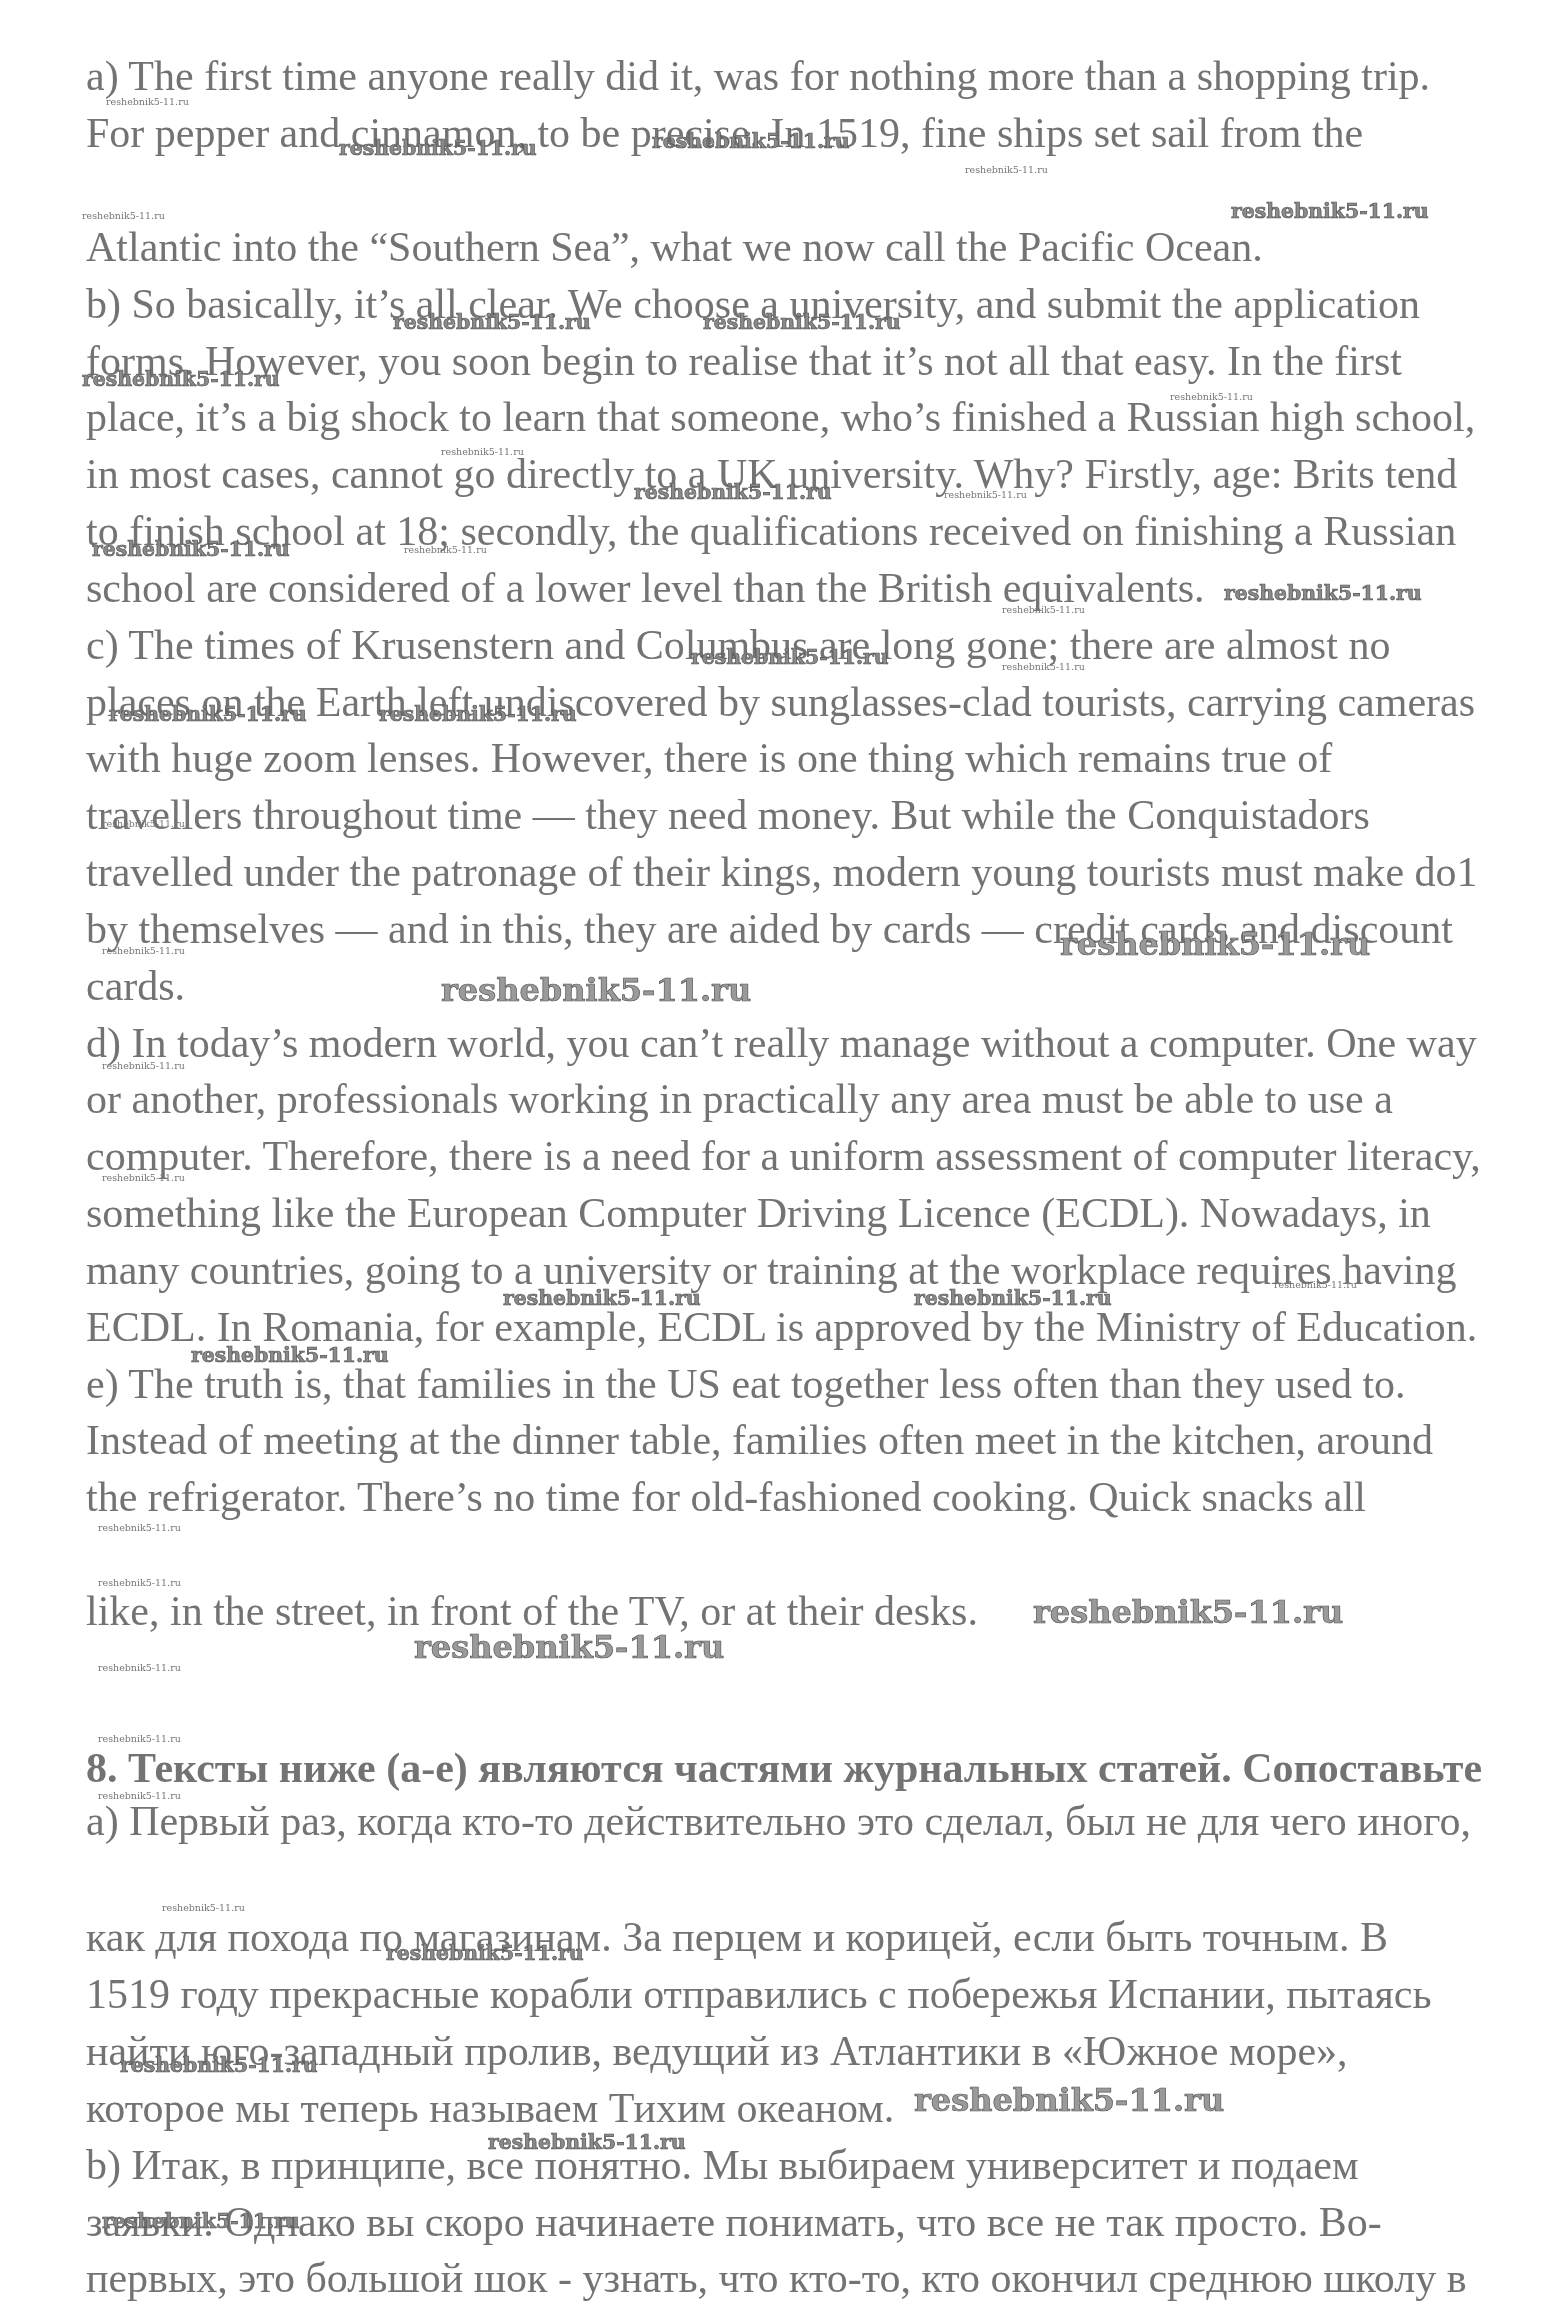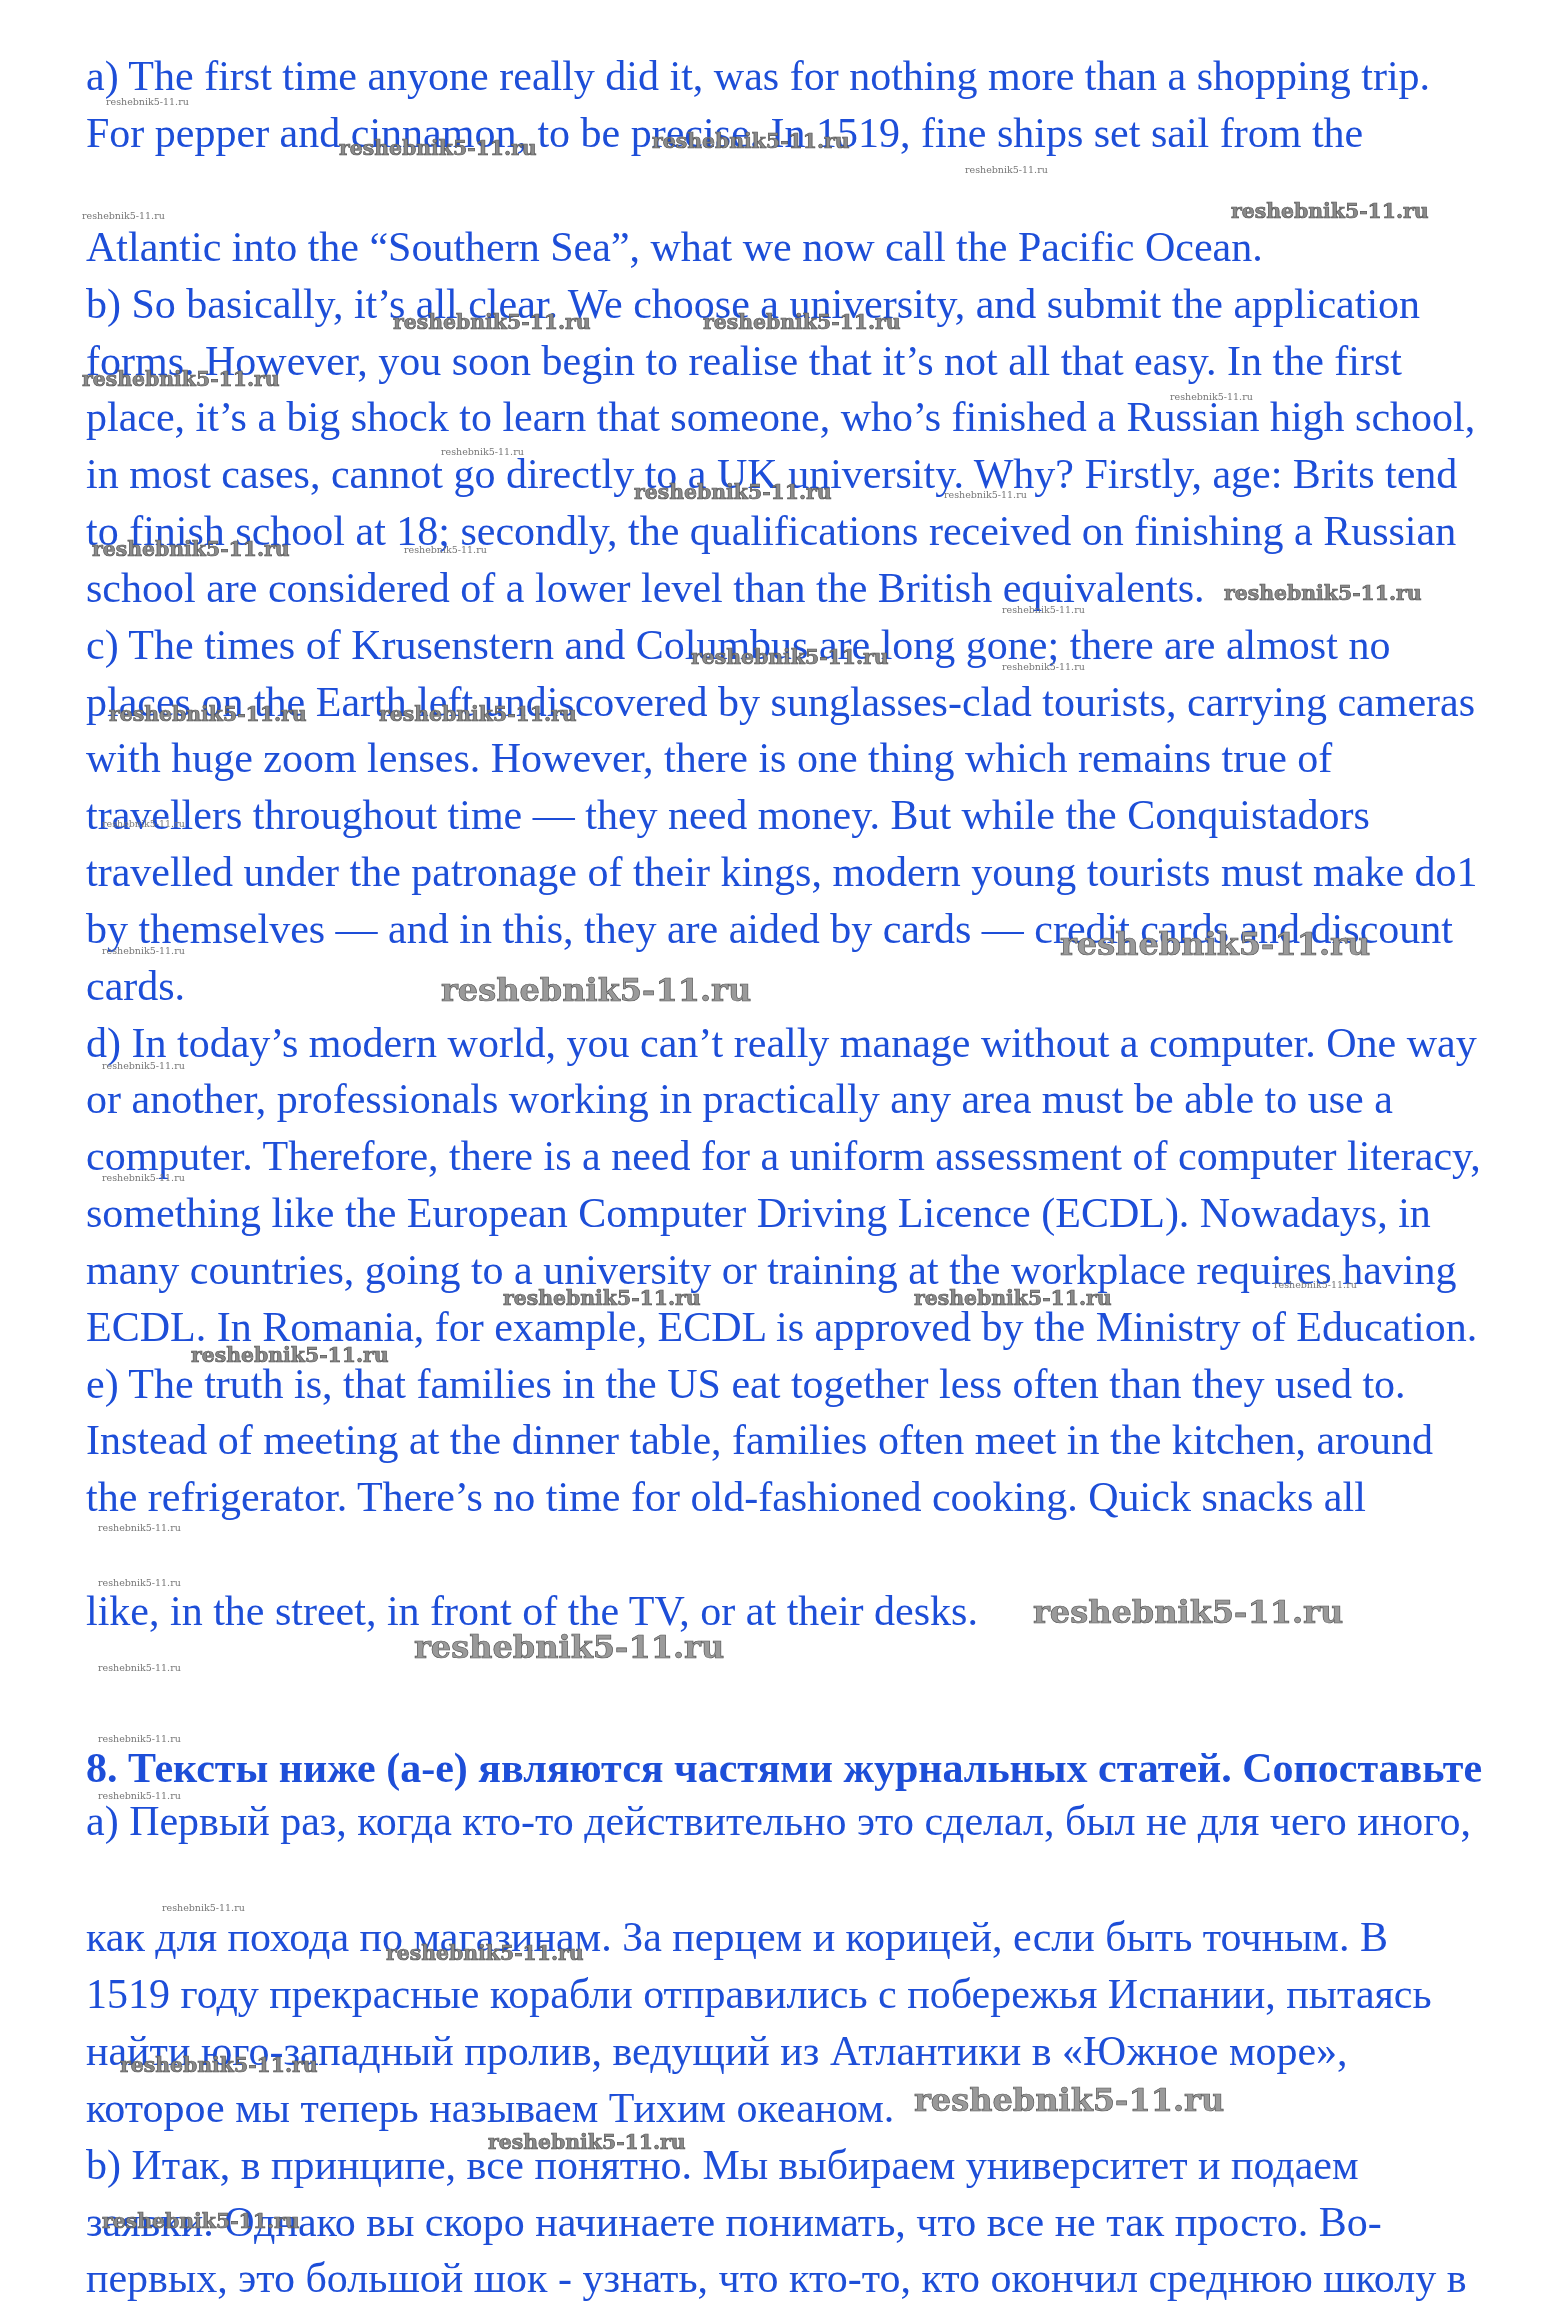--- a/index.html
+++ b/index.html
@@ -1,21 +1,21 @@
 <!DOCTYPE html>
 <html style="font-size:11.7px"><head>
 <meta charset="utf-8">
 <style>
   html, body { margin: 0; padding: 0; background: #ffffff; }
   body { width: 1568px; height: 2319px; position: relative; overflow: hidden; }
   .page { position: absolute; left: 0; top: 0; width: 1568px; height: 2319px; background: #fff; }
   .line {
     position: absolute; left: 86px; white-space: nowrap;
     font-family: "Liberation Serif", "DejaVu Serif", serif;
-    font-size: 42px; color: #1d4ed8; line-height: 1;
+    font-size: 42px; color: #737373; line-height: 1;
     transform-origin: 0 0;
   }
   .bold { font-weight: bold; }
   .wm {
     position: absolute; white-space: nowrap;
     font-family: "DejaVu Serif", "Liberation Serif", serif;
     font-weight: bold; color: #8a8a8a; line-height: 1;
     -webkit-text-stroke: 0.7px #555;
   }
   .wm.s { font-size: 9.5px; color:#777; -webkit-text-stroke: 0; font-weight: normal; }

